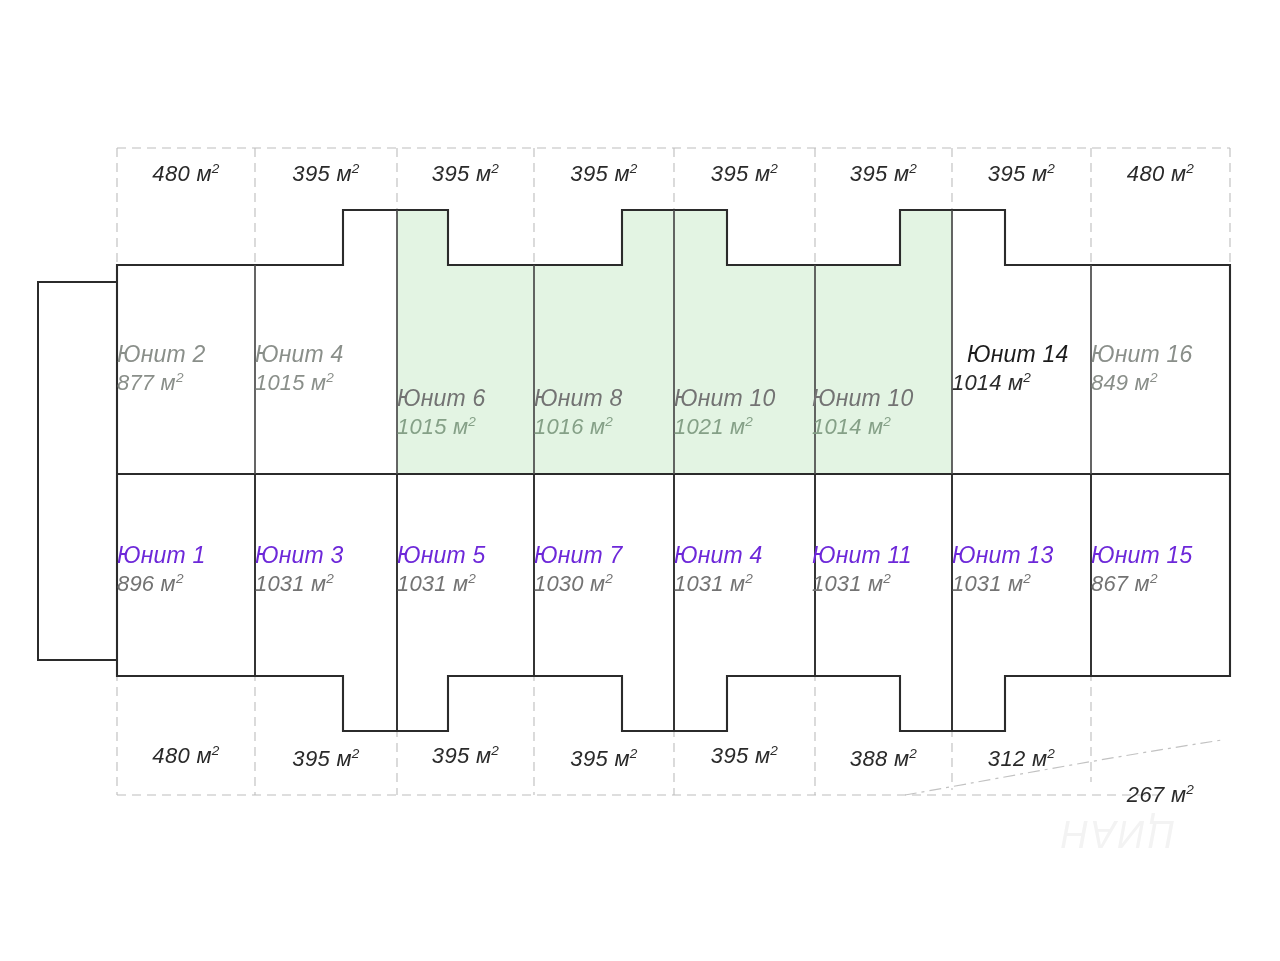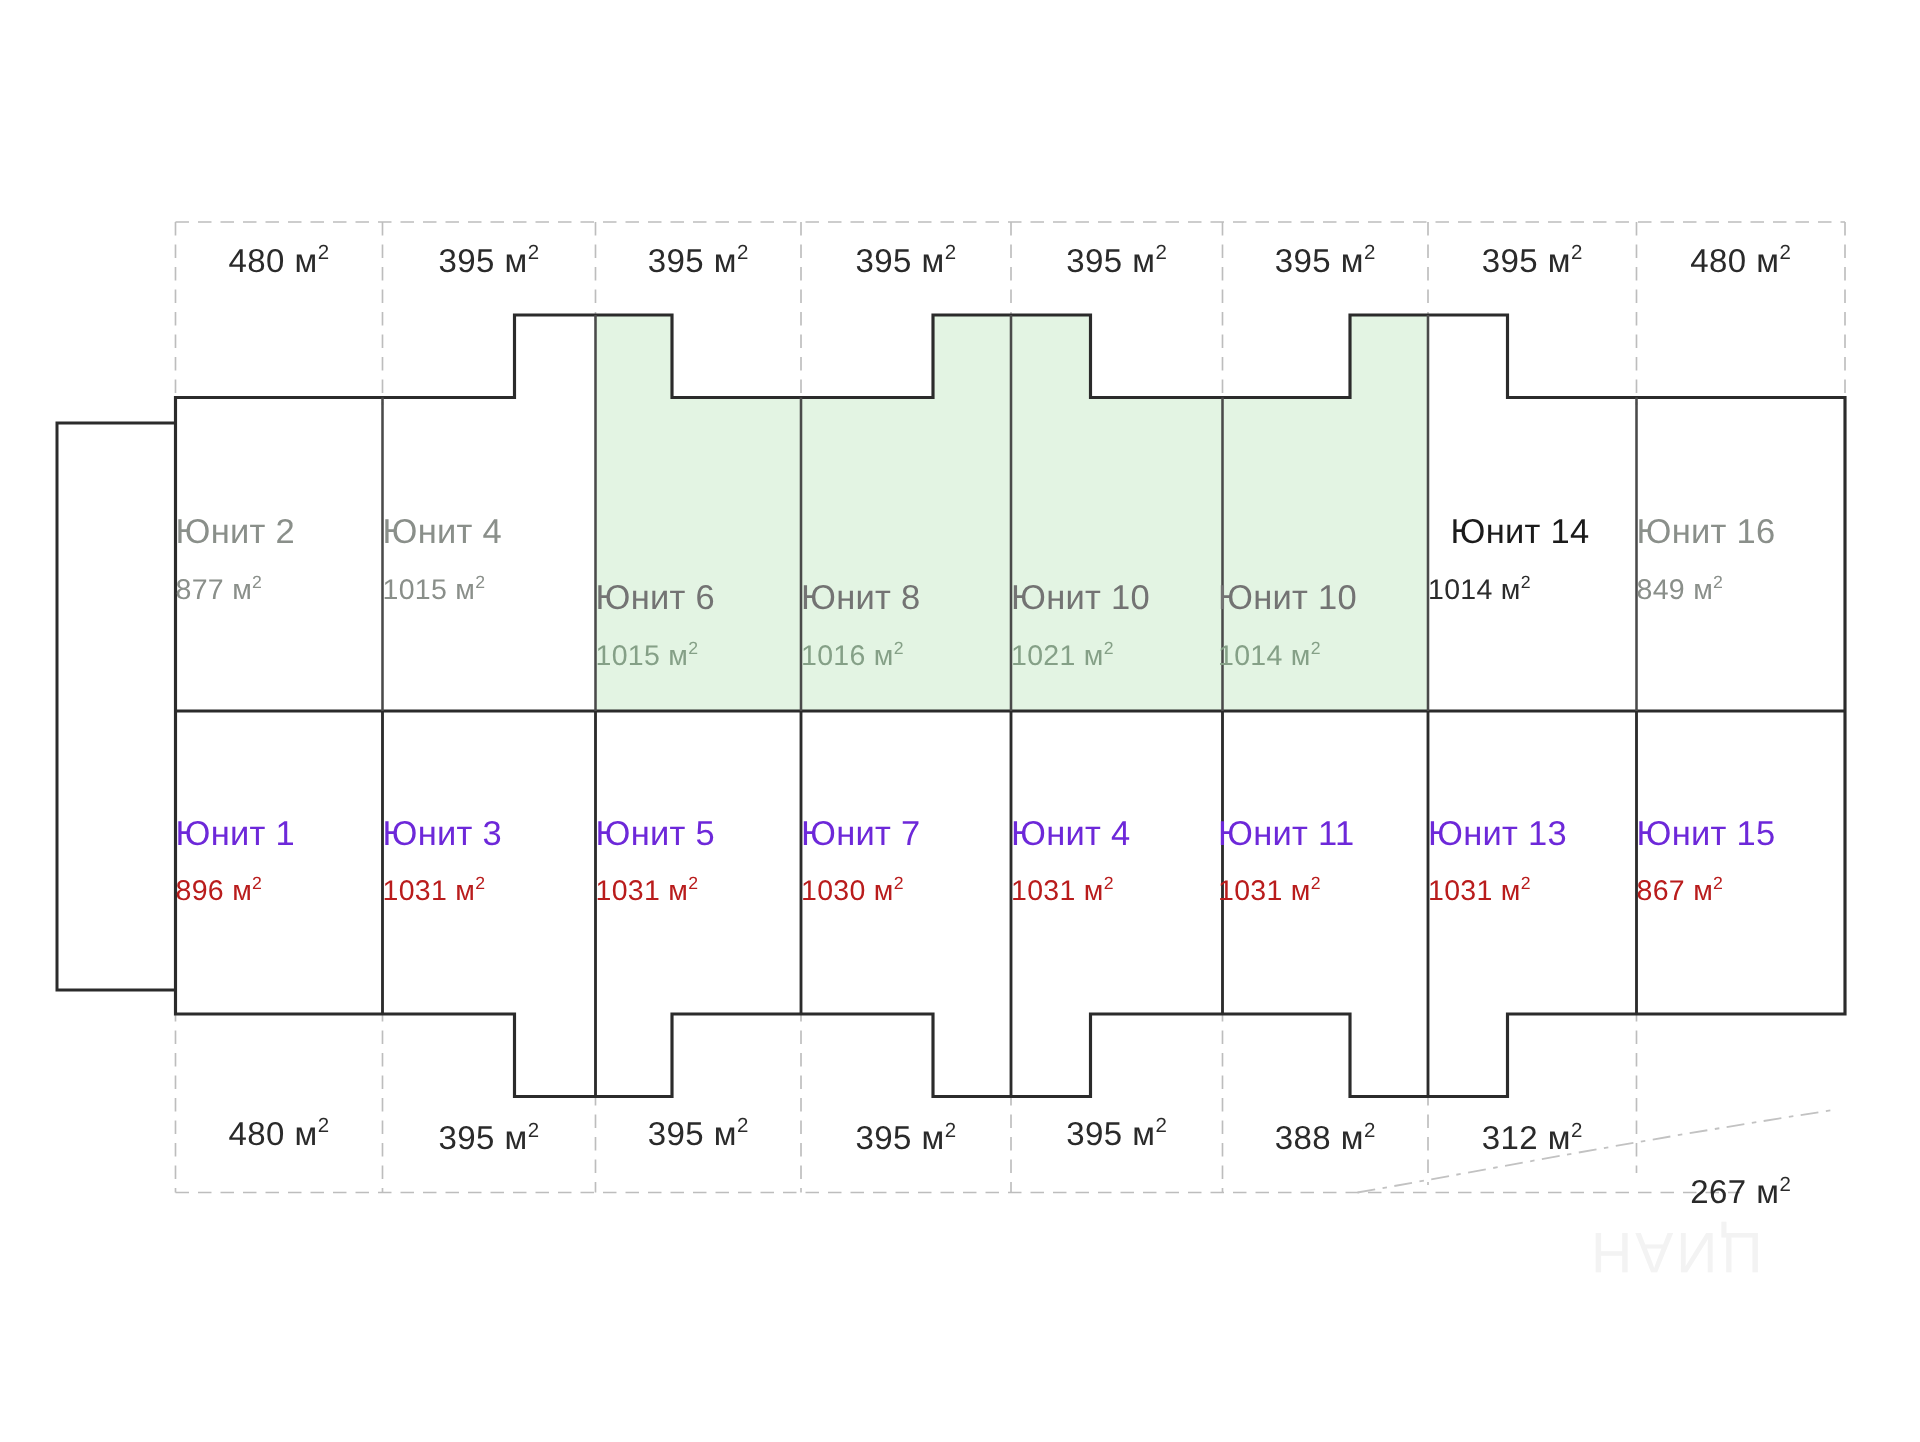--- a/index.html
+++ b/index.html
@@ -12,20 +12,21 @@
     height: 961px;
     overflow: hidden;
     font-family: "Liberation Sans", sans-serif;
     -webkit-font-smoothing: antialiased;
   }
   #plan-root {
     position: relative;
     width: 1280px;
     height: 715px;
     background: #ffffff;
+    font-style: italic;
   }
   #plan-svg {
     position: absolute;
     left: 0;
     top: 0;
     width: 1280px;
     height: 961px;
   }
   .lbl {
     position: absolute;
@@ -40,28 +41,28 @@
     white-space: nowrap;
   }
   .unit-name {
     display: block;
     font-size: 23px;
     letter-spacing: 0.2px;
     line-height: 1.12;
   }
   .unit-area {
     display: block;
-    font-size: 19px;
+    font-size: 22px;
     letter-spacing: 0.2px;
     line-height: 1.22;
-    margin-top: 14px;
+    margin-top: 2px;
   }
   .tone-gray .unit-name, .tone-gray .unit-area { color: #8a8f8a; }
   .tone-dark .unit-name { color: #6d28d9; }
-  .tone-dark .unit-area { color: #b91c1c; }
+  .tone-dark .unit-area { color: #737373; }
   .tone-green .unit-name { color: #737373; margin-top: 44px; }
   .tone-green .unit-area { color: #85a087; }
   .tone-mixed .unit-name { color: #1b1b1b; margin-left: 15px; }
   .tone-mixed .unit-area { color: #8a8f8a; }
   .dim-label {
     font-size: 22px;
     color: #2a2a2a;
     letter-spacing: 0.3px;
   }
   .sup {

